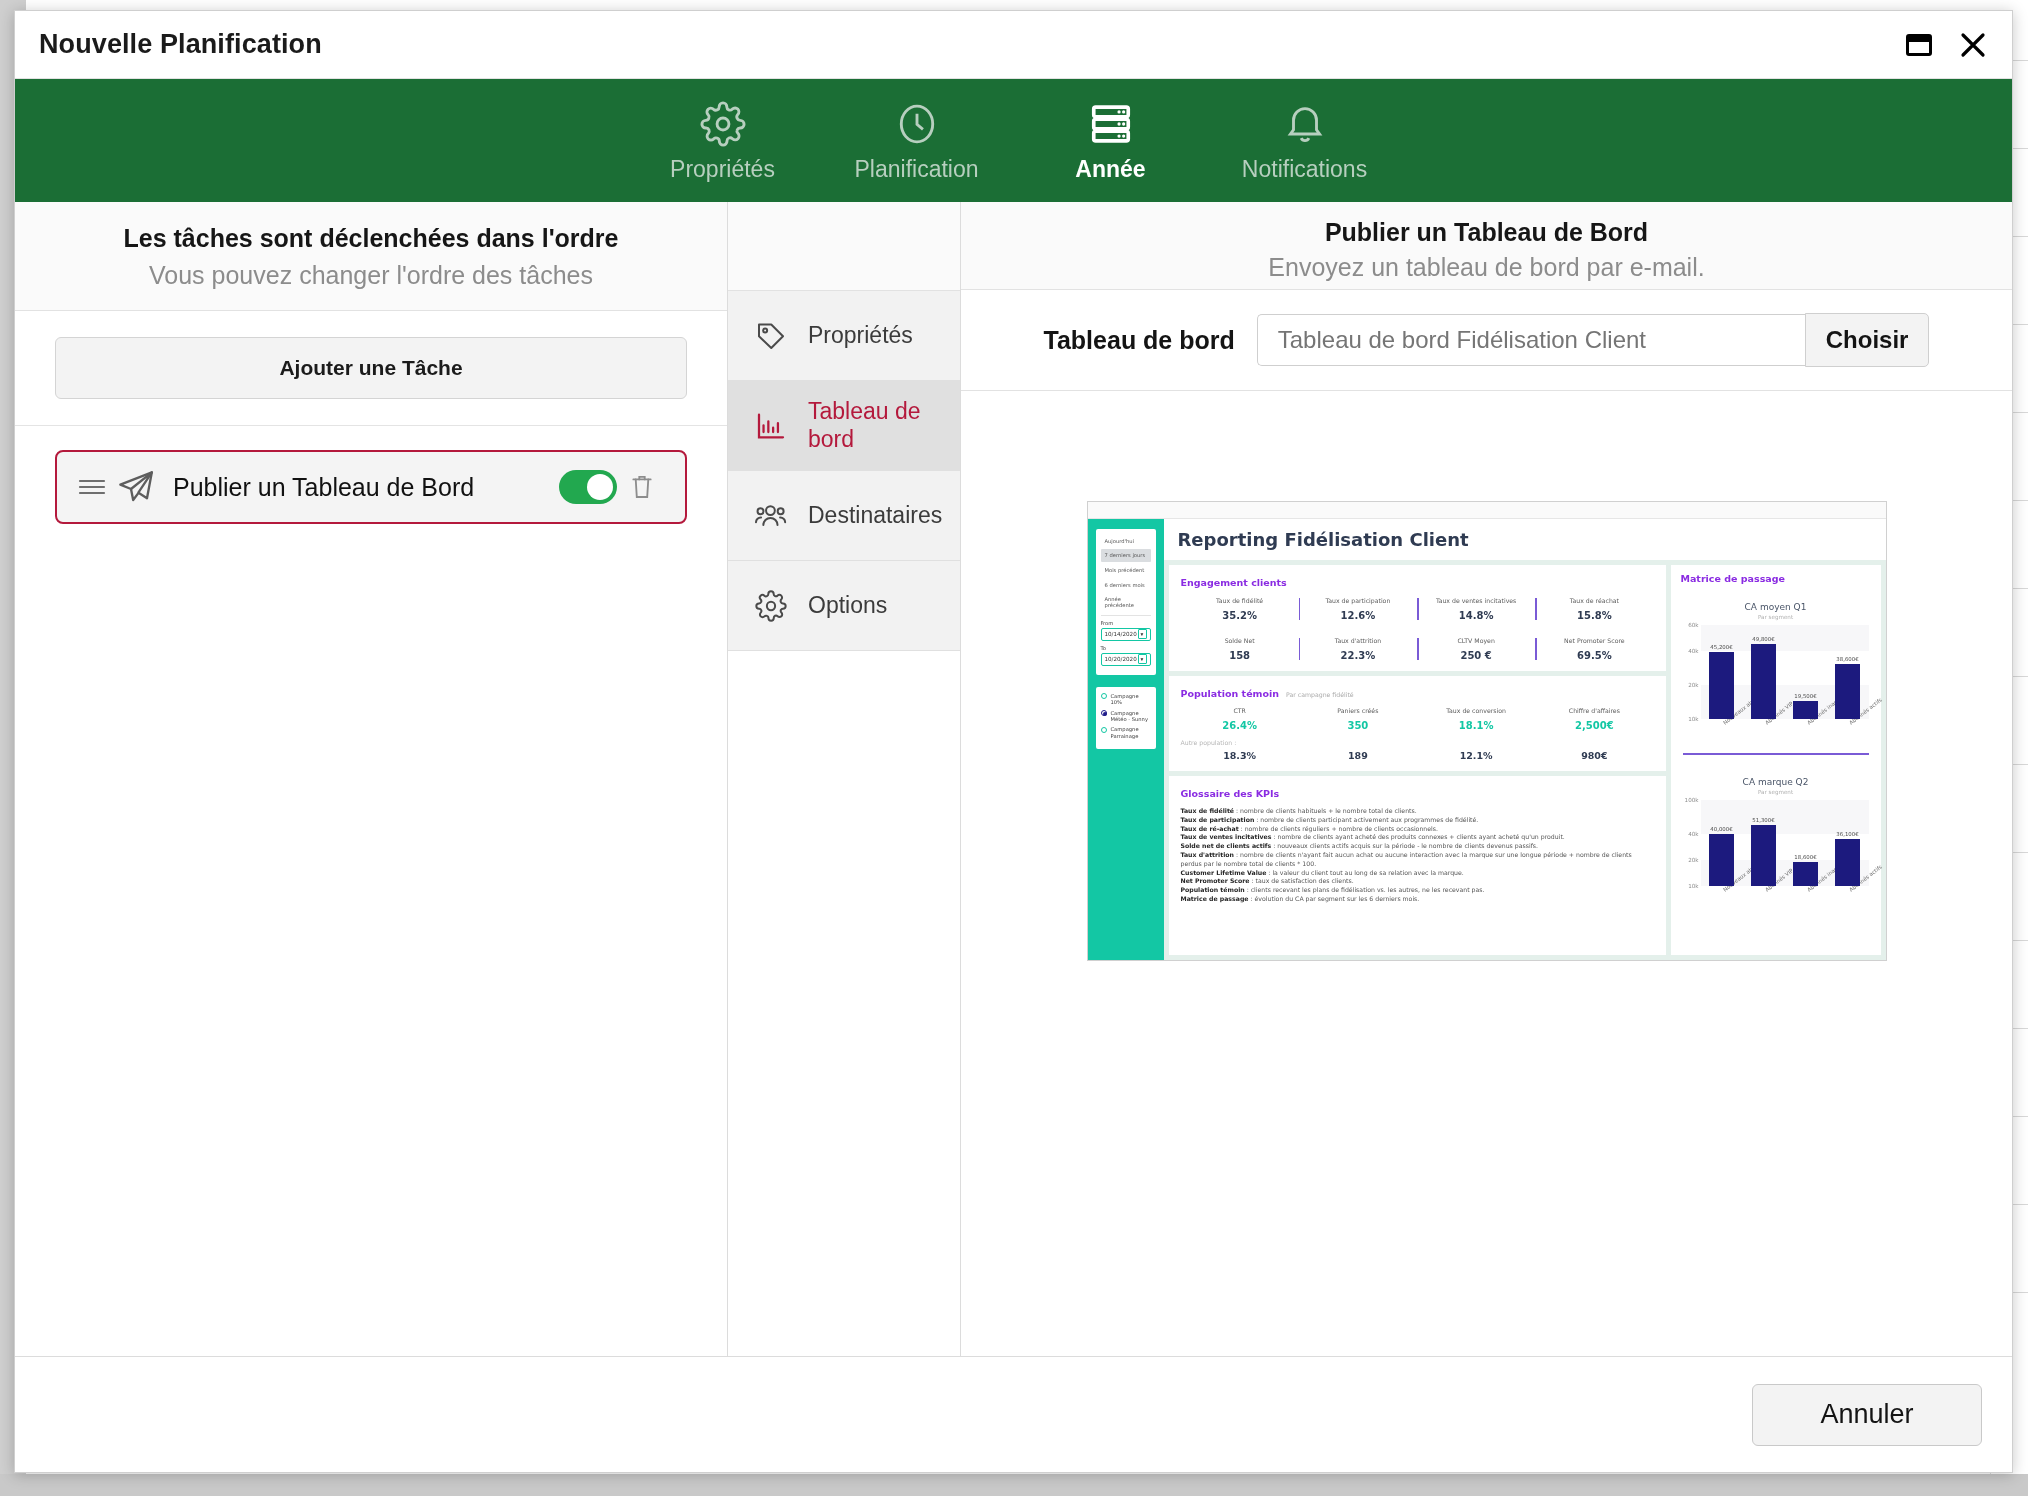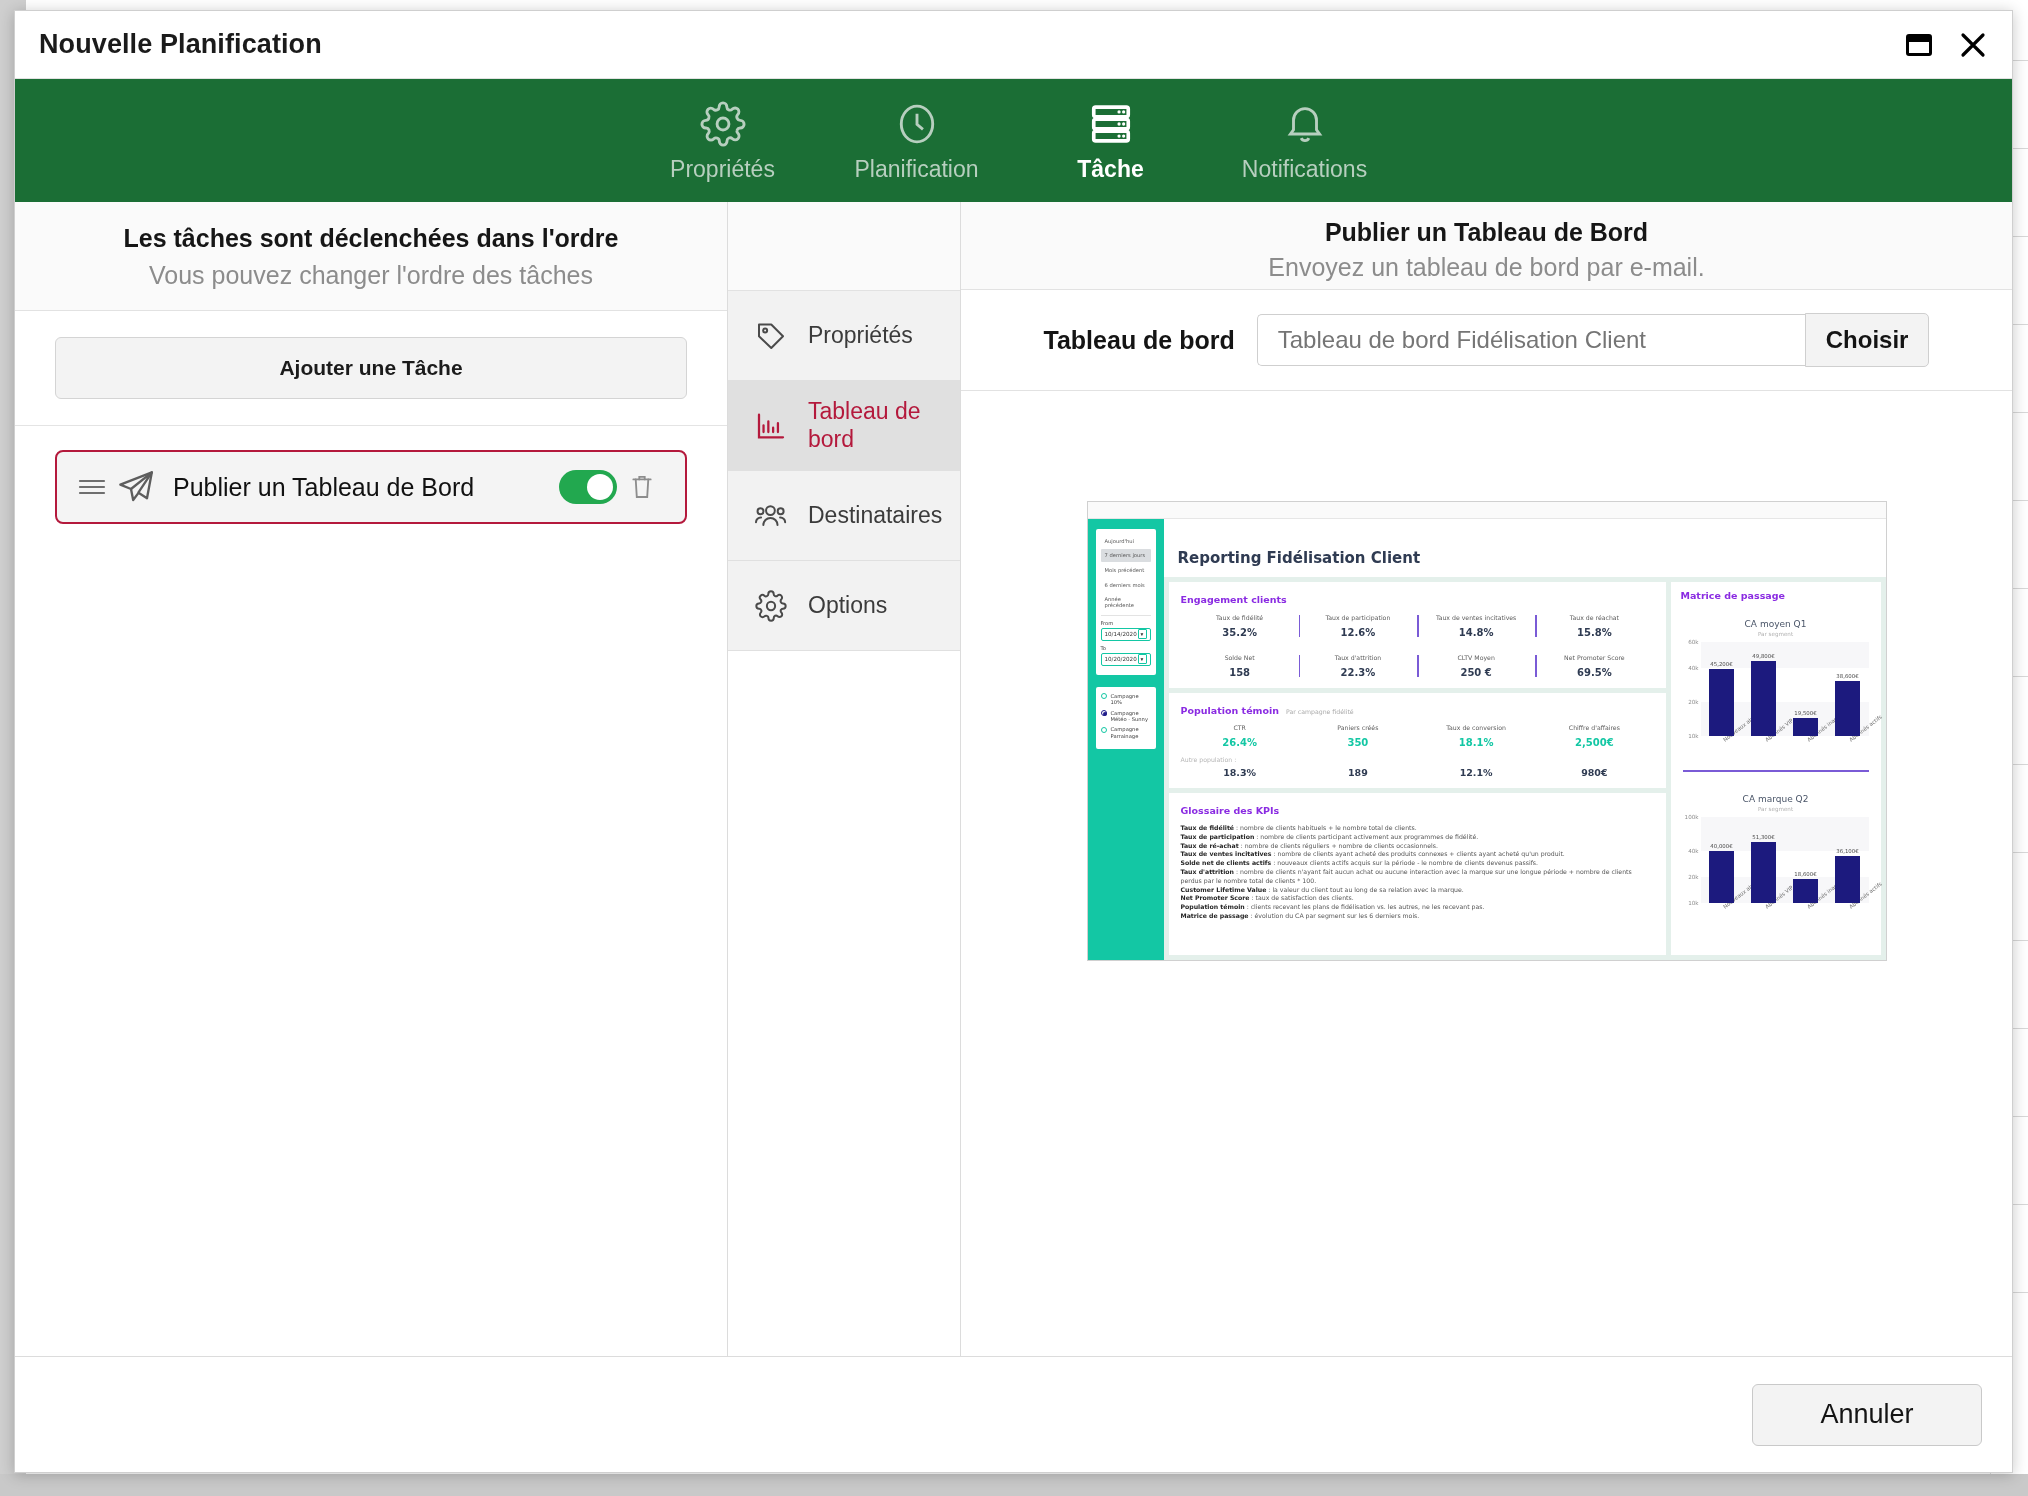--- a/index.html
+++ b/index.html
@@ -168,21 +168,21 @@
   }
   #side-campaigns{margin-top:12px;background:#fff;border-radius:2px;padding:6px 5px;}
   .camp{display:flex;align-items:flex-start;gap:4px;margin-bottom:4px;}
   .camp-radio{width:6px;height:6px;border-radius:50%;border:1.1px solid #13c7a4;flex:0 0 6px;margin-top:.5px;box-sizing:border-box;}
   .camp-radio.on{border-color:#1f1b8a;background:#fff;position:relative;}
   .camp-radio.on::after{content:"";position:absolute;left:1px;top:1px;width:4px;height:4px;border-radius:50%;background:#1f1b8a;}
   .camp-lbl{font-size:5.2px;color:#3c3c3c;line-height:1.22;}
 
   #dash-main{flex:1 1 auto;background:#e4f0eb;padding:0;display:flex;flex-direction:column;min-width:0;}
   #dash-title-card{background:#fff;margin:0;padding:10px 14px 10px;}
-  #dash-title{font-size:15px;font-weight:bold;color:#2f3b52;margin-top:20px;}
+  #dash-title{font-size:18px;font-weight:bold;color:#2f3b52;}
   #dash-cols{flex:1 1 auto;display:flex;gap:5px;padding:5px;min-height:0;box-sizing:border-box;}
   #dash-left{flex:1 1 auto;display:flex;flex-direction:column;gap:5px;min-width:0;}
   #dash-right{width:210px;flex:0 0 210px;background:#fff;padding:8px 10px;box-sizing:border-box;display:flex;flex-direction:column;}
   .dcard{background:#fff;padding:12px 12px 10px;box-sizing:border-box;}
   .dhead{font-size:9.5px;font-weight:bold;color:#8a2be2;}
   .dhead .sub{font-size:6.2px;font-weight:normal;color:#aaa;margin-left:7px;}
 
   .kpi-grid{display:flex;margin-top:9px;}
   .kpi{flex:1 1 0;text-align:center;position:relative;padding:0 4px;box-sizing:border-box;}
   .kpi + .kpi::before{content:"";position:absolute;left:0;top:1px;bottom:1px;width:1.6px;background:#7a5bd6;}
@@ -313,21 +313,21 @@
           <rect x="3" y="9.5" width="18" height="5" rx="1"></rect>
           <rect x="3" y="15.8" width="18" height="5" rx="1"></rect>
           <circle cx="16.2" cy="5.7" r=".85" fill="#fff" stroke="none"></circle>
           <circle cx="18.6" cy="5.7" r=".85" fill="#fff" stroke="none"></circle>
           <circle cx="16.2" cy="12" r=".85" fill="#fff" stroke="none"></circle>
           <circle cx="18.6" cy="12" r=".85" fill="#fff" stroke="none"></circle>
           <circle cx="16.2" cy="18.3" r=".85" fill="#fff" stroke="none"></circle>
           <circle cx="18.6" cy="18.3" r=".85" fill="#fff" stroke="none"></circle>
         </svg>
       </div>
-      <div class="tab-lbl">Tâche</div>
+      <div class="tab-lbl">Année</div>
     </div>
 
     <div class="tab">
       <div class="tab-ico">
         <svg width="46" height="46" viewBox="0 0 24 24" fill="none" stroke="#b7cfbf" stroke-width="1.5">
           <path d="M18 15V10a6 6 0 0 0-12 0v5l-1.6 2.2h15.2z"></path>
             <path d="M10 19.4a2.2 2.2 0 0 0 4 0"></path>
         </svg>
       </div>
       <div class="tab-lbl">Notifications</div>

